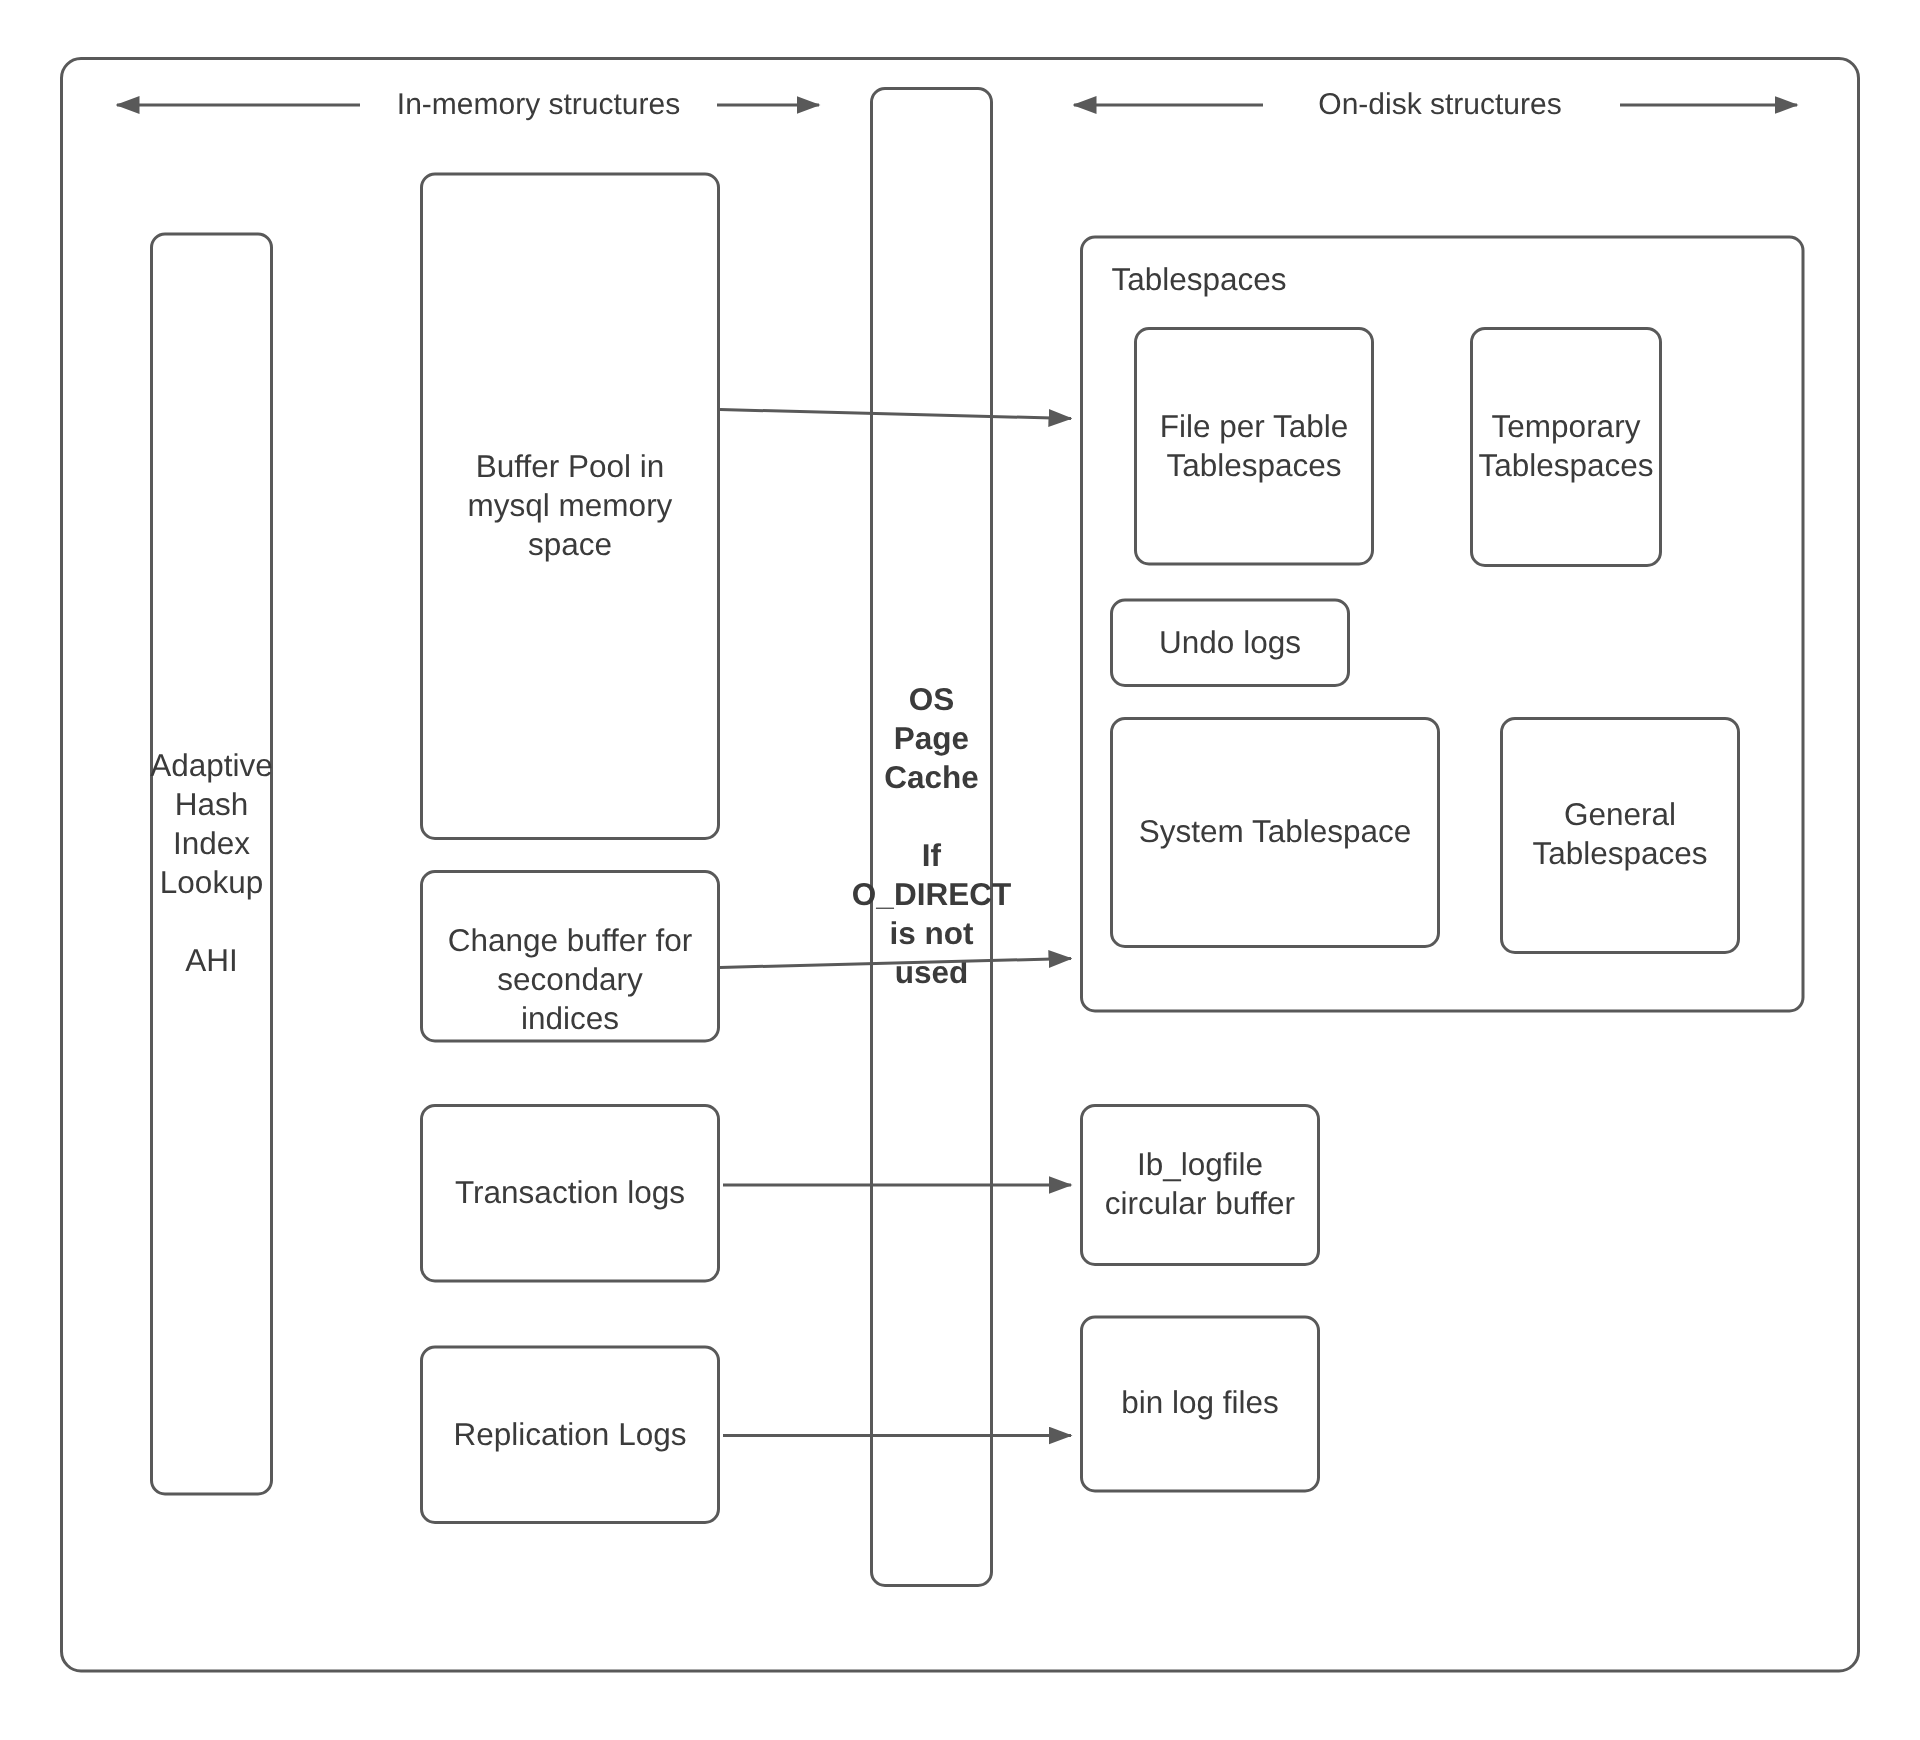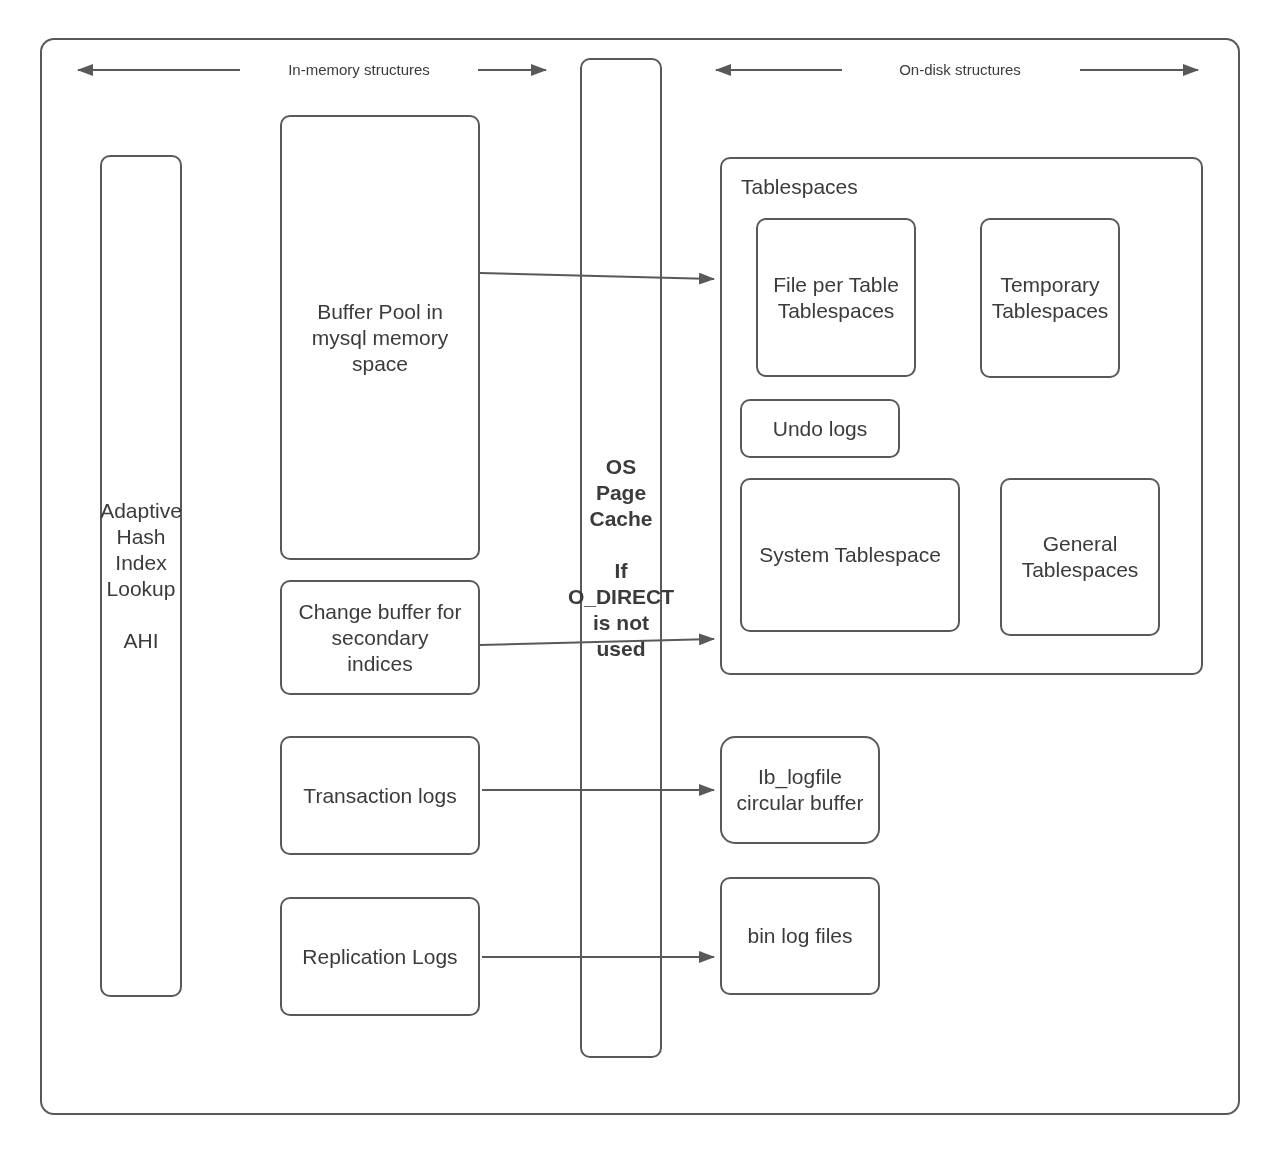--- a/index.html
+++ b/index.html
@@ -17,21 +17,21 @@
     flex:0 0 auto;white-space:pre-line;text-align:center;
     font-size:21px;line-height:26px;
   }
   .group{display:block;}
   .group-label{
     position:absolute;left:19px;top:15px;
     font-size:21px;line-height:26px;white-space:nowrap;
   }
   .hdr{
     position:absolute;transform:translateX(-50%);
-    font-size:15px;line-height:26px;white-space:nowrap;top:57px;
+    font-size:20px;line-height:26px;white-space:nowrap;top:57px;
   }
   .connectors{position:absolute;left:0;top:0;z-index:5;pointer-events:none;}
   .boxes{position:absolute;left:0;top:0;z-index:1;width:100%;height:100%;}
 </style>
 </head>
 <body>
 
 <div class="canvas">
 
   <div class="boxes">
@@ -49,21 +49,21 @@
 
 AHI</div>
     </div>
 
     <div class="node" style="left:280px;top:115px;width:200px;height:445px;">
       <div class="label">Buffer Pool in
 mysql memory
 space</div>
     </div>
 
-    <div class="node" style="left:280px;top:580px;width:200px;height:115px;">
+    <div class="node" style="left:280px;top:580px;width:200px;height:115px;align-items:flex-end;">
       <div class="label">Change buffer for
 secondary
 indices</div>
     </div>
 
     <div class="node" style="left:280px;top:736px;width:200px;height:119px;">
       <div class="label">Transaction logs</div>
     </div>
 
     <div class="node" style="left:280px;top:897px;width:200px;height:119px;">
@@ -83,39 +83,39 @@
 
     <div class="node group" style="left:720px;top:157px;width:483px;height:518px;">
       <div class="group-label">Tablespaces</div>
     </div>
 
     <div class="node" style="left:756px;top:218px;width:160px;height:159px;">
       <div class="label">File per Table
 Tablespaces</div>
     </div>
 
-    <div class="node" style="left:980px;top:218px;width:140px;height:160px;">
+    <div class="node" style="left:980px;top:218px;width:128px;height:160px;">
       <div class="label">Temporary
 Tablespaces</div>
     </div>
 
     <div class="node" style="left:740px;top:399px;width:160px;height:59px;">
       <div class="label">Undo logs</div>
     </div>
 
     <div class="node" style="left:740px;top:478px;width:220px;height:154px;">
       <div class="label">System Tablespace</div>
     </div>
 
     <div class="node" style="left:1000px;top:478px;width:160px;height:158px;">
       <div class="label">General
 Tablespaces</div>
     </div>
 
-    <div class="node" style="left:720px;top:736px;width:160px;height:108px;border-radius:15px;">
+    <div class="node" style="left:720px;top:736px;width:160px;height:108px;">
       <div class="label">Ib_logfile
 circular buffer</div>
     </div>
 
     <div class="node" style="left:720px;top:877px;width:160px;height:118px;">
       <div class="label">bin log files</div>
     </div>
   </div>
 
   <svg class="connectors" width="1280" height="1160" viewBox="0 0 1280 1160">

